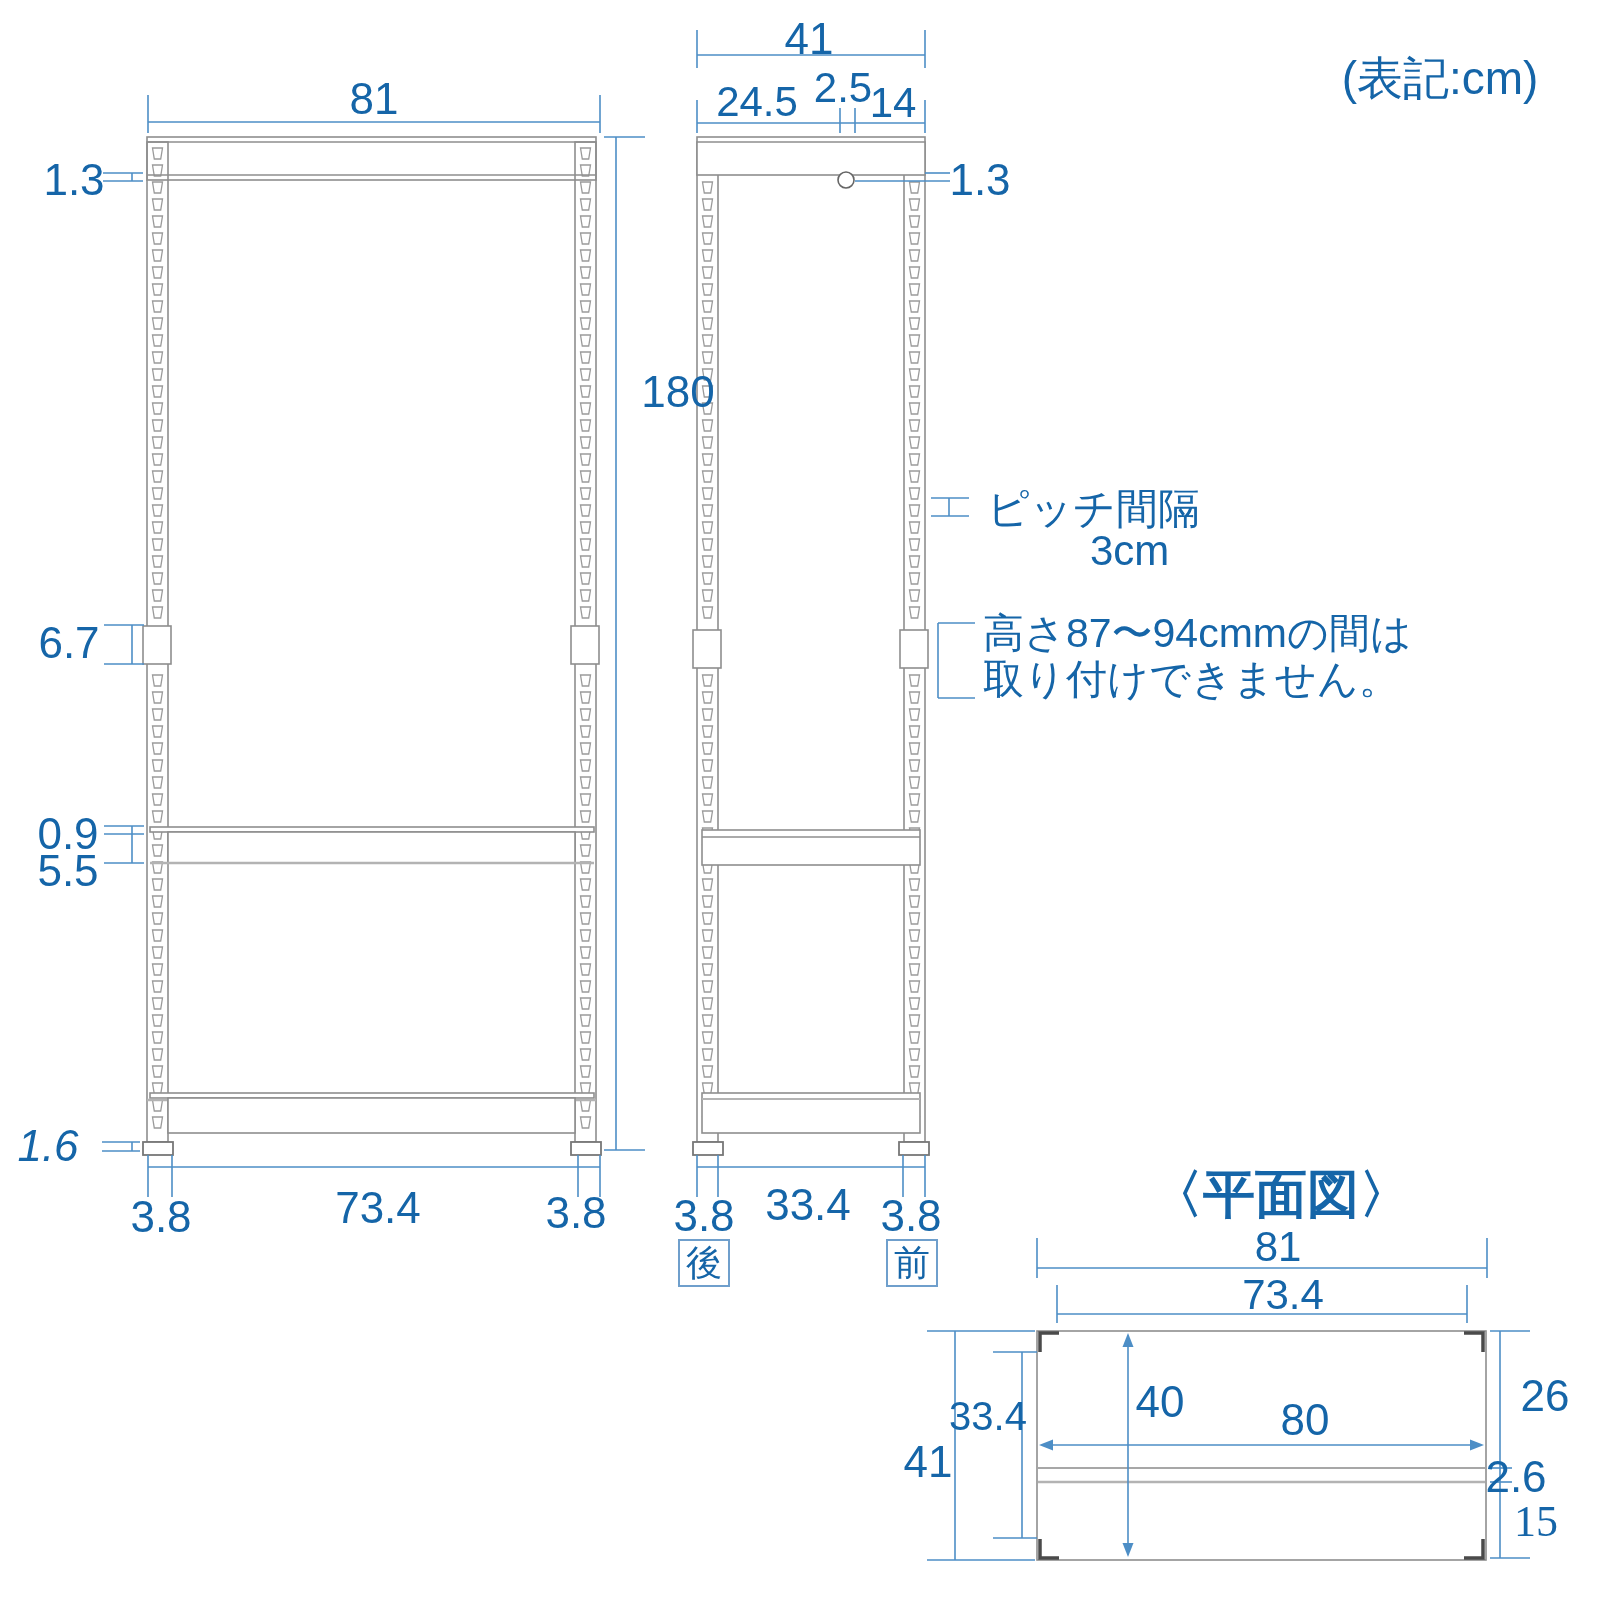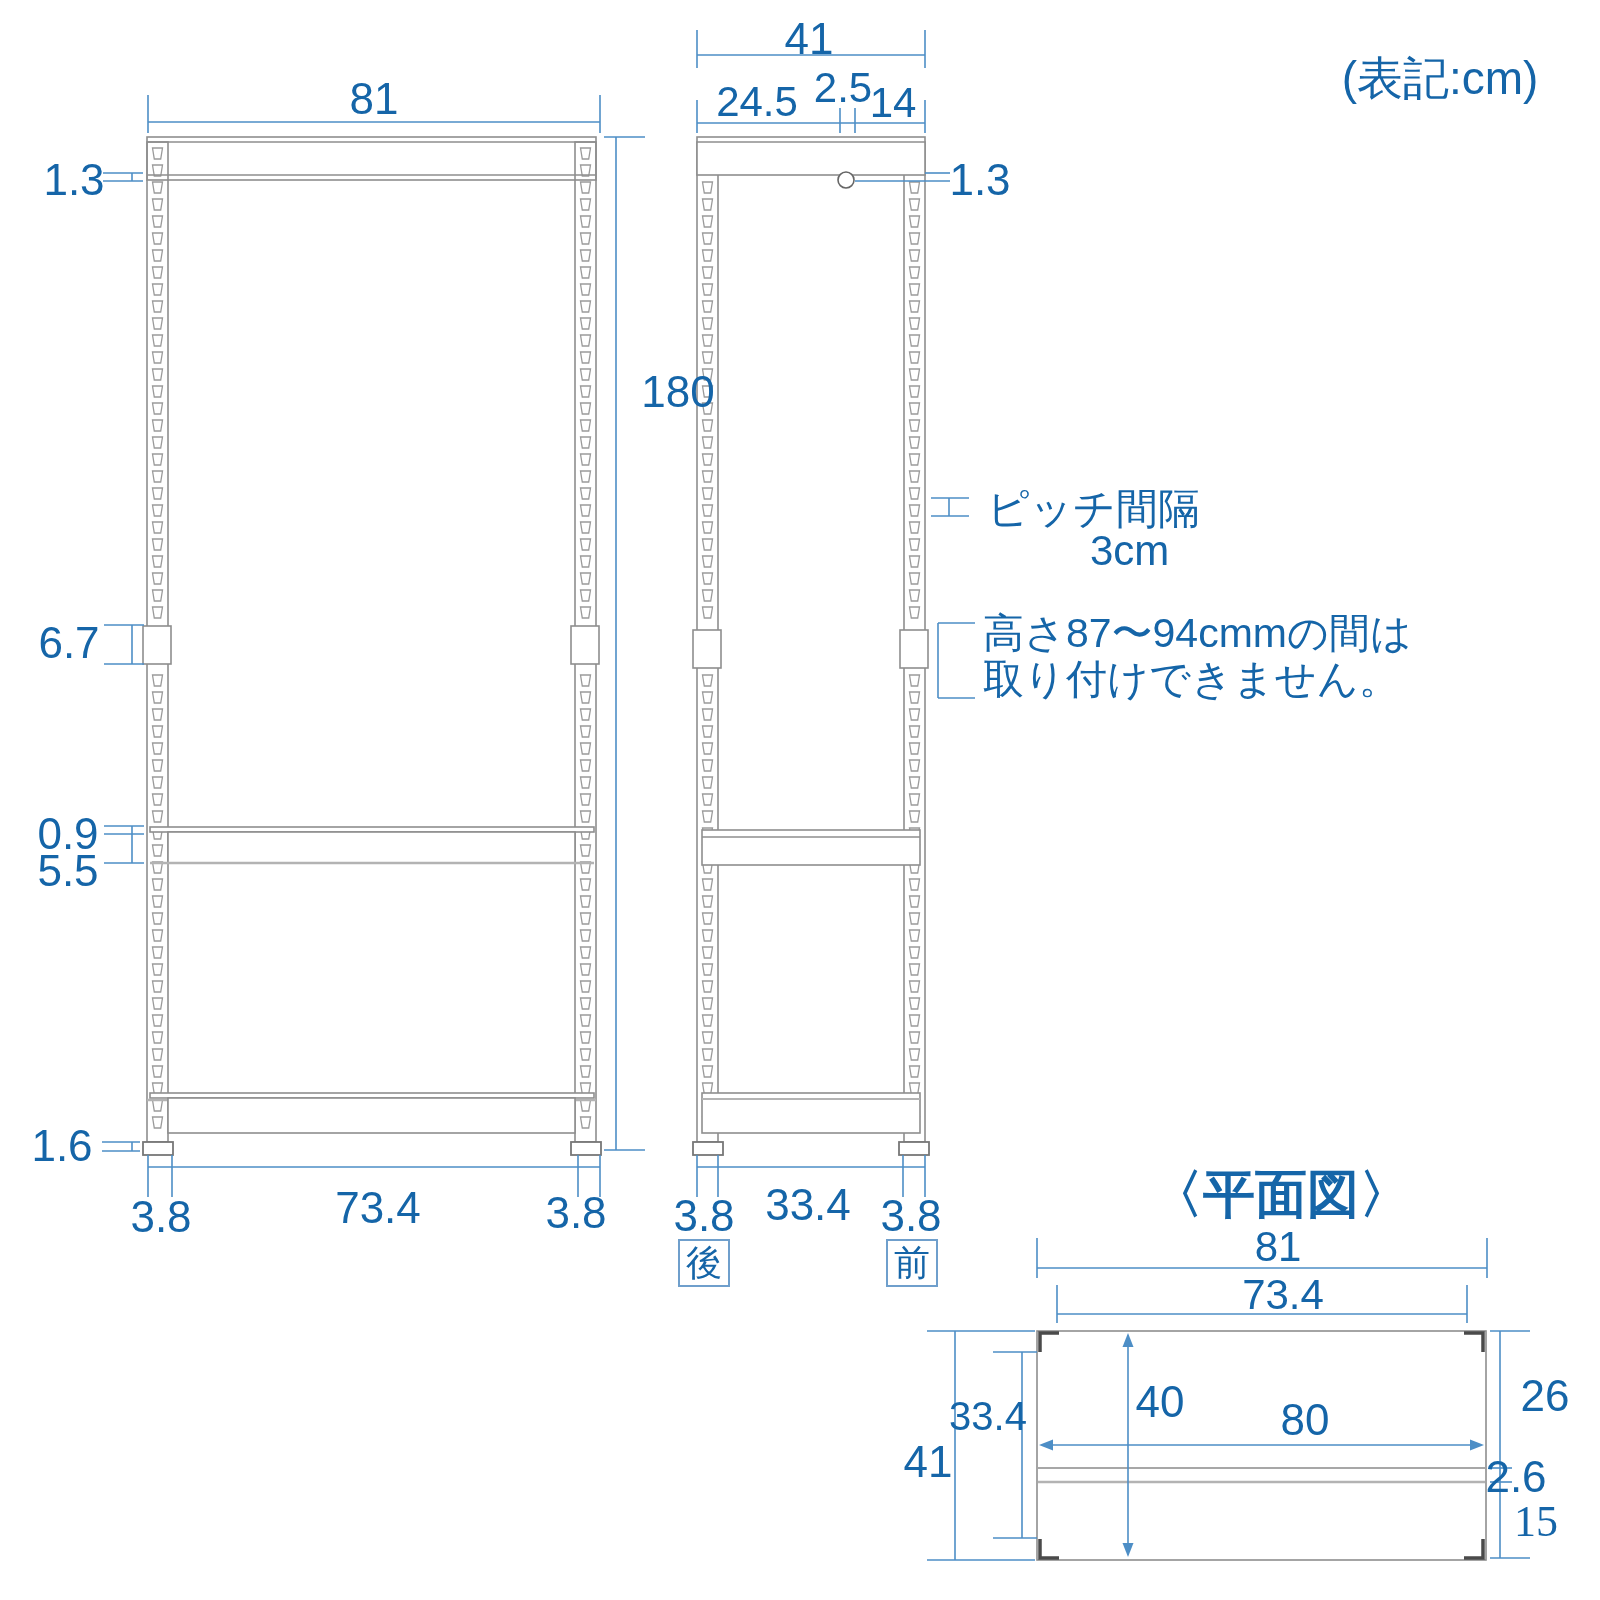--- a/index.html
+++ b/index.html
@@ -357,21 +357,21 @@
     </svg>
 
   <div class="lbl unit" style="left:1440px;top:78px;">(表記:cm)</div>
 
   <div class="lbl big" style="left:374px;top:99px;">81</div>
   <div class="lbl big" style="left:74px;top:180px;">1.3</div>
   <div class="lbl big" style="left:650px;top:392px;margin-left:28px;">180</div>
   <div class="lbl big" style="left:69px;top:643px;">6.7</div>
   <div class="lbl big" style="left:68px;top:834px;">0.9</div>
   <div class="lbl big" style="left:68px;top:871px;">5.5</div>
-  <div class="lbl big" style="left:62px;top:1146px;">1.6</div>
+  <div class="lbl big" style="left:48px;top:1146px;font-style:italic;">1.6</div>
   <div class="lbl big" style="left:161px;top:1217px;">3.8</div>
   <div class="lbl big" style="left:378px;top:1208px;">73.4</div>
   <div class="lbl big" style="left:576px;top:1213px;">3.8</div>
 
   <div class="lbl big" style="left:809px;top:39px;">41</div>
   <div class="lbl" style="left:757px;top:102px;">24.5</div>
   <div class="lbl" style="left:843px;top:88px;">2.5</div>
   <div class="lbl" style="left:893px;top:103px;">14</div>
   <div class="lbl big" style="left:980px;top:180px;">1.3</div>
   <div class="lbl big" style="left:704px;top:1216px;">3.8</div>

